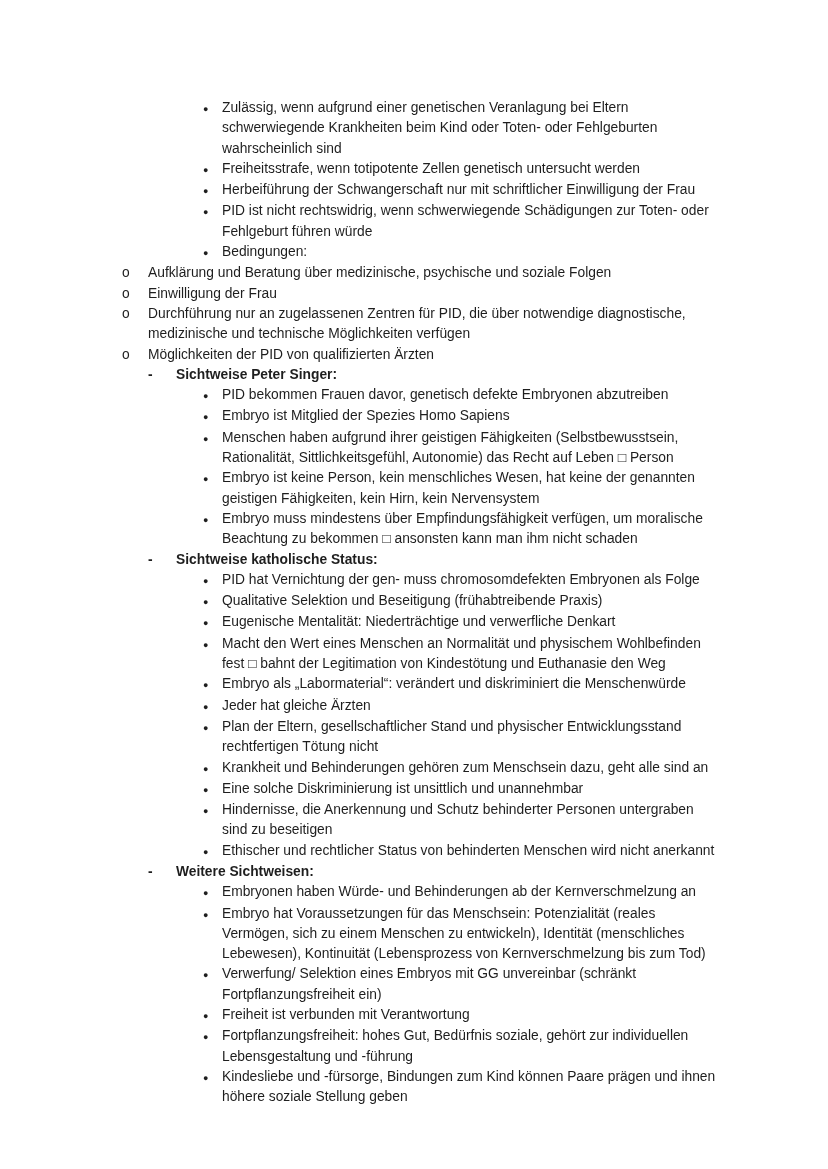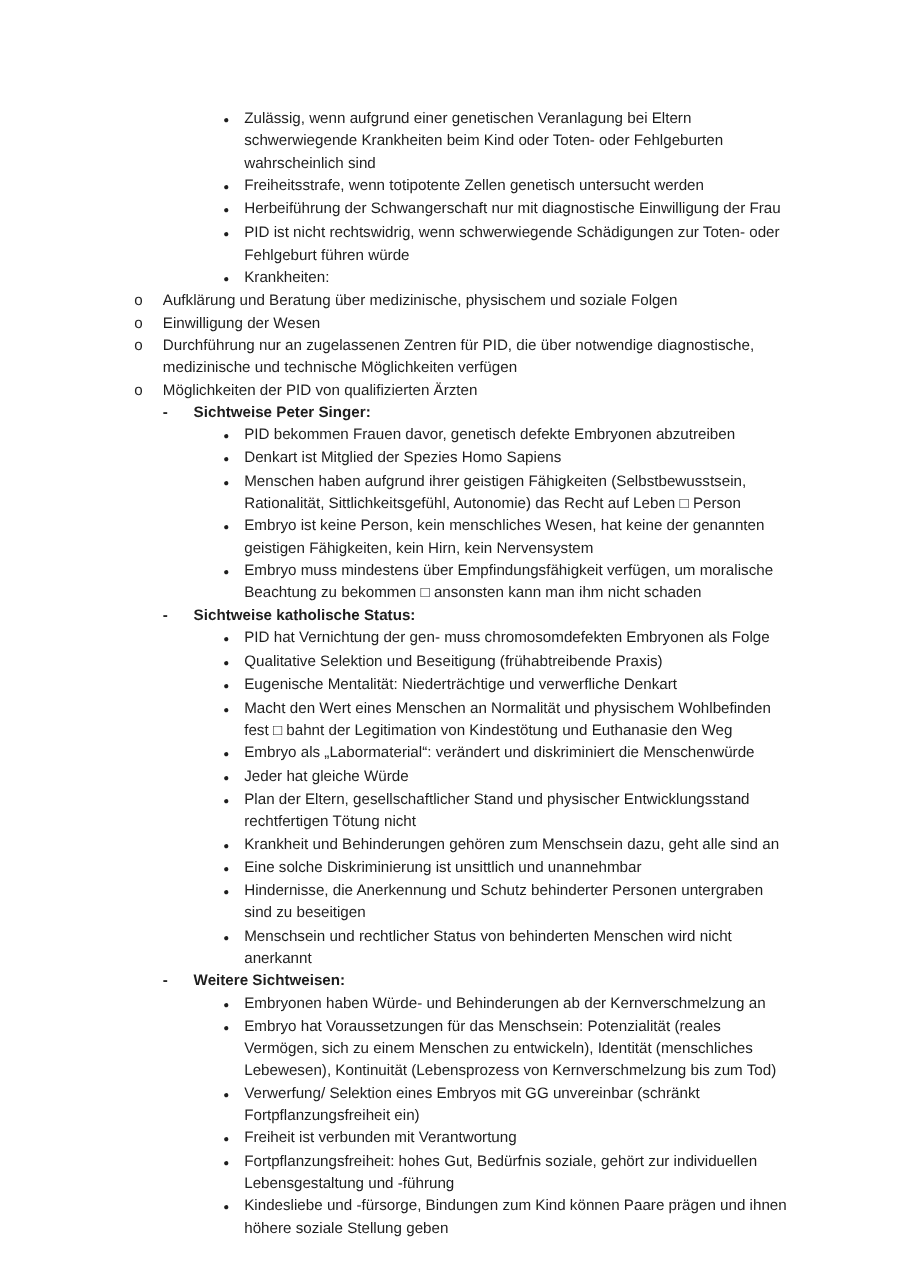--- a/index.html
+++ b/index.html
@@ -55,57 +55,57 @@
       <div class="item dot">
         <span class="marker">●</span>
         <div class="text">Zulässig, wenn aufgrund einer genetischen Veranlagung bei Eltern schwerwiegende Krankheiten beim Kind oder Toten- oder Fehlgeburten wahrscheinlich sind</div>
       </div>
       <div class="item dot">
         <span class="marker">●</span>
         <div class="text">Freiheitsstrafe, wenn totipotente Zellen genetisch untersucht werden</div>
       </div>
       <div class="item dot">
         <span class="marker">●</span>
-        <div class="text">Herbeiführung der Schwangerschaft nur mit diagnostische Einwilligung der Frau</div>
+        <div class="text">Herbeiführung der Schwangerschaft nur mit schriftlicher Einwilligung der Frau</div>
       </div>
       <div class="item dot">
         <span class="marker">●</span>
         <div class="text">PID ist nicht rechtswidrig, wenn schwerwiegende Schädigungen zur Toten- oder Fehlgeburt führen würde</div>
       </div>
       <div class="item dot">
         <span class="marker">●</span>
-        <div class="text">Krankheiten:</div>
+        <div class="text">Bedingungen:</div>
       </div>
       <div class="item o">
         <span class="marker">o</span>
-        <div class="text">Aufklärung und Beratung über medizinische, physischem und soziale Folgen</div>
+        <div class="text">Aufklärung und Beratung über medizinische, psychische und soziale Folgen</div>
       </div>
       <div class="item o">
         <span class="marker">o</span>
-        <div class="text">Einwilligung der Wesen</div>
+        <div class="text">Einwilligung der Frau</div>
       </div>
       <div class="item o">
         <span class="marker">o</span>
         <div class="text">Durchführung nur an zugelassenen Zentren für PID, die über notwendige diagnostische, medizinische und technische Möglichkeiten verfügen</div>
       </div>
       <div class="item o">
         <span class="marker">o</span>
         <div class="text">Möglichkeiten der PID von qualifizierten Ärzten</div>
       </div>
       <div class="item dash bold">
         <span class="marker">-</span>
         <div class="text">Sichtweise Peter Singer:</div>
       </div>
       <div class="item dot">
         <span class="marker">●</span>
         <div class="text">PID bekommen Frauen davor, genetisch defekte Embryonen abzutreiben</div>
       </div>
       <div class="item dot">
         <span class="marker">●</span>
-        <div class="text">Denkart ist Mitglied der Spezies Homo Sapiens</div>
+        <div class="text">Embryo ist Mitglied der Spezies Homo Sapiens</div>
       </div>
       <div class="item dot">
         <span class="marker">●</span>
         <div class="text">Menschen haben aufgrund ihrer geistigen Fähigkeiten (Selbstbewusstsein, Rationalität, Sittlichkeitsgefühl, Autonomie) das Recht auf Leben □ Person</div>
       </div>
       <div class="item dot">
         <span class="marker">●</span>
         <div class="text">Embryo ist keine Person, kein menschliches Wesen, hat keine der genannten geistigen Fähigkeiten, kein Hirn, kein Nervensystem</div>
       </div>
       <div class="item dot">
@@ -131,41 +131,41 @@
       <div class="item dot">
         <span class="marker">●</span>
         <div class="text">Macht den Wert eines Menschen an Normalität und physischem Wohlbefinden fest □ bahnt der Legitimation von Kindestötung und Euthanasie den Weg</div>
       </div>
       <div class="item dot">
         <span class="marker">●</span>
         <div class="text">Embryo als „Labormaterial“: verändert und diskriminiert die Menschenwürde</div>
       </div>
       <div class="item dot">
         <span class="marker">●</span>
-        <div class="text">Jeder hat gleiche Würde</div>
+        <div class="text">Jeder hat gleiche Ärzten</div>
       </div>
       <div class="item dot">
         <span class="marker">●</span>
         <div class="text">Plan der Eltern, gesellschaftlicher Stand und physischer Entwicklungsstand rechtfertigen Tötung nicht</div>
       </div>
       <div class="item dot">
         <span class="marker">●</span>
         <div class="text">Krankheit und Behinderungen gehören zum Menschsein dazu, geht alle sind an</div>
       </div>
       <div class="item dot">
         <span class="marker">●</span>
         <div class="text">Eine solche Diskriminierung ist unsittlich und unannehmbar</div>
       </div>
       <div class="item dot">
         <span class="marker">●</span>
         <div class="text">Hindernisse, die Anerkennung und Schutz behinderter Personen untergraben sind zu beseitigen</div>
       </div>
       <div class="item dot">
         <span class="marker">●</span>
-        <div class="text">Menschsein und rechtlicher Status von behinderten Menschen wird nicht anerkannt</div>
+        <div class="text">Ethischer und rechtlicher Status von behinderten Menschen wird nicht anerkannt</div>
       </div>
       <div class="item dash bold">
         <span class="marker">-</span>
         <div class="text">Weitere Sichtweisen:</div>
       </div>
       <div class="item dot">
         <span class="marker">●</span>
         <div class="text">Embryonen haben Würde- und Behinderungen ab der Kernverschmelzung an</div>
       </div>
       <div class="item dot">

